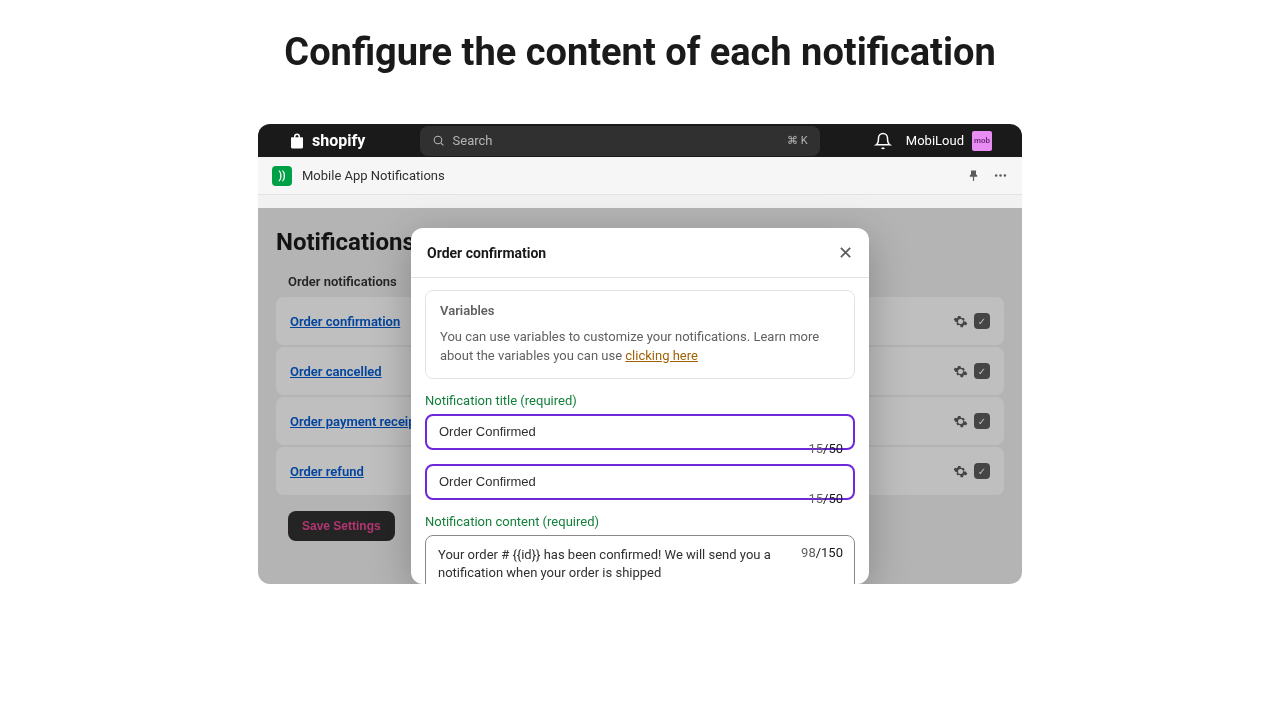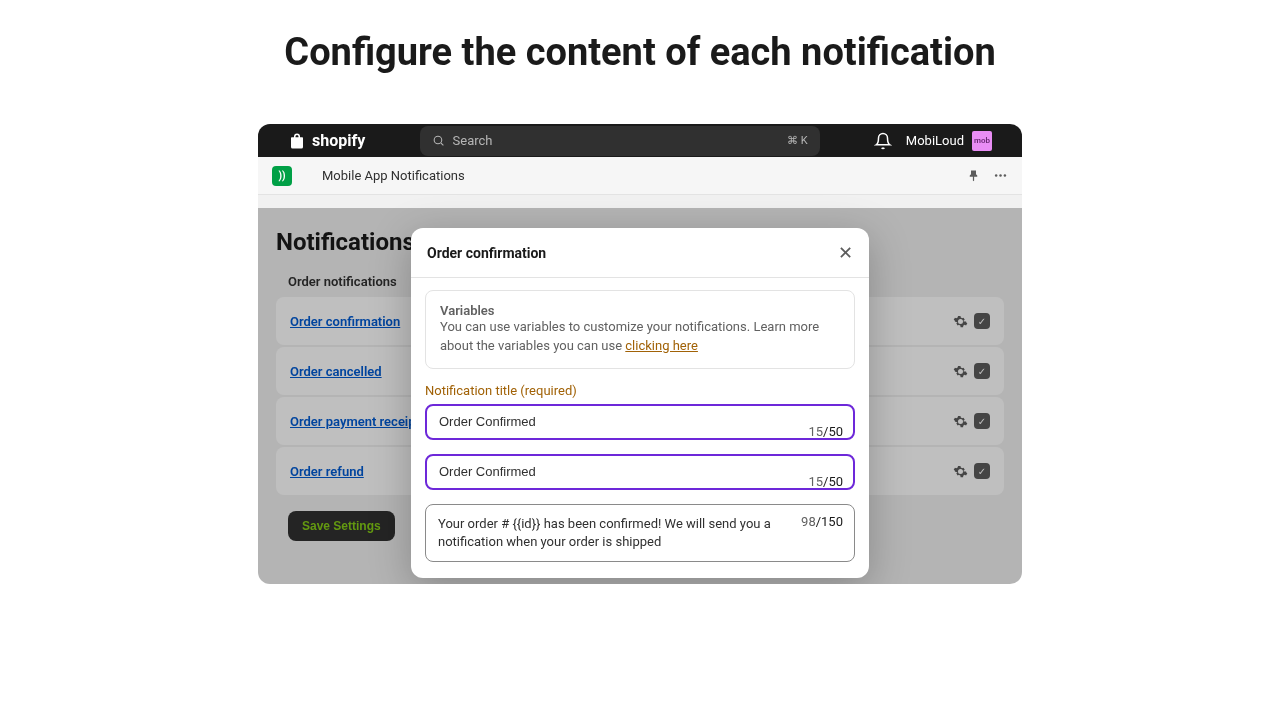--- a/index.html
+++ b/index.html
@@ -10,47 +10,47 @@
 .logo-wrap { display: flex; align-items: center; gap: 6px; color: #fff; font-weight: 700; font-size: 16px; }
 .logo-bag { width: 18px; height: 20px; position: relative; }
 .logo-bag svg { width: 100%; height: 100%; }
 .search-bar { flex: 1; max-width: 400px; margin-left: auto; margin-right: auto; background: #303030; border-radius: 8px; height: 30px; display: flex; align-items: center; padding: 0 12px; color: #b5b5b5; font-size: 13px; gap: 8px; }
 .search-bar .kbd { margin-left: auto; font-size: 11px; color: #b5b5b5; }
 .bell { color: #fff; width: 18px; height: 18px; }
 .account { display: flex; align-items: center; gap: 8px; color: #fff; font-size: 13px; }
 .avatar { width: 20px; height: 20px; background: #e98df5; border-radius: 2px; display: flex; align-items: center; justify-content: center; font-size: 8px; font-weight: 600; color: #6b2975; }
 .subheader { background: #f6f6f6; height: 38px; display: flex; align-items: center; padding: 0 14px; gap: 10px; border-bottom: 1px solid #e3e3e3; }
 .app-icon { width: 20px; height: 20px; background: #00a046; border-radius: 4px; display: flex; align-items: center; justify-content: center; color: #fff; font-size: 10px; font-weight: 700; }
-.subheader-title { font-size: 13px; color: #303030; margin-left: 20px; }
+.subheader-title { font-size: 13px; color: #303030; }
 .subheader-right { margin-left: auto; display: flex; gap: 12px; color: #5c5c5c; }
 .content-layer { position: absolute; top: 84px; left: 0; right: 0; bottom: 0; background: rgba(0,0,0,0.25); }
 .underlay { position: absolute; top: 84px; left: 0; right: 0; bottom: 0; padding: 20px 18px; }
 .h1 { font-size: 24px; font-weight: 700; color: #1a1a1a; margin-bottom: 18px; }
 .section-label { font-size: 13px; font-weight: 600; color: #303030; margin: 16px 0 8px 12px; }
 .nlist { display: flex; flex-direction: column; gap: 2px; }
 .nrow { background: #fff; border-radius: 8px; height: 48px; display: flex; align-items: center; padding: 0 14px; justify-content: space-between; }
 .nrow a { color: #005bd3; font-size: 13px; font-weight: 600; text-decoration: underline; }
 .nrow .icons { display: flex; gap: 6px; align-items: center; color: #5c5c5c; }
 .gear { width: 15px; height: 15px; }
 .check-badge { width: 16px; height: 16px; background: #5c5c5c; border-radius: 4px; display: flex; align-items: center; justify-content: center; color: #fff; font-size: 10px; }
-.save-btn { margin-top: 16px; background: #303030; color: #84cc16; border: none; padding: 8px 14px; border-radius: 8px; font-size: 12px; font-weight: 600; margin-left: 12px; }
+.save-btn { margin-top: 16px; background: #303030; color: #ec4899; border: none; padding: 8px 14px; border-radius: 8px; font-size: 12px; font-weight: 600; margin-left: 12px; }
 .modal { position: absolute; top: 104px; left: 50%; transform: translateX(-50%); width: 458px; background: #fff; border-radius: 12px; box-shadow: 0 10px 40px rgba(0,0,0,0.25); display: flex; flex-direction: column; max-height: calc(100% - 104px); overflow: hidden; }
 .modal-header { display: flex; align-items: center; justify-content: space-between; padding: 14px 16px; border-bottom: 1px solid #e3e3e3; }
 .modal-title { font-size: 14px; font-weight: 700; color: #1a1a1a; }
 .close-x { font-size: 18px; color: #5c5c5c; cursor: pointer; }
 .modal-body { padding: 12px 14px; overflow-y: auto; }
 .var-box { border: 1px solid #e3e3e3; border-radius: 8px; padding: 12px 14px; margin-bottom: 14px; }
-.var-title { font-size: 13px; font-weight: 600; color: #616161; margin-bottom: 0; }
+.var-title { font-size: 13px; font-weight: 600; color: #616161; margin-bottom: 10px; }
 .var-desc { font-size: 13px; color: #616161; line-height: 1.45; }
 .var-desc a { color: #a16207; text-decoration: underline; }
-.field-label { font-size: 13px; color: #a16207; margin-bottom: 6px; }
+.field-label { font-size: 13px; color: #15803d; margin-bottom: 6px; }
 .field-wrap { position: relative; margin-bottom: 14px; }
 .text-input { width: 100%; border: 2px solid #6d28d9; border-radius: 8px; height: 36px; padding: 0 12px; font-size: 13px; color: #303030; }
 .textarea { width: 100%; border: 1px solid #8a8a8a; border-radius: 8px; padding: 10px 60px 10px 12px; font-size: 13px; color: #303030; line-height: 1.4; min-height: 58px; resize: none; font-family: inherit; }
-.counter { position: absolute; right: 12px; top: 20px; font-size: 13px; }
+.counter { position: absolute; right: 12px; top: 27px; font-size: 13px; }
 .counter .cur { color: #616161; }
 .counter .max { color: #1a1a1a; }
 .ta-wrap { position: relative; }
 .ta-wrap .counter { top: 10px; }
 .pin-icon, .more-icon { width: 15px; height: 15px; }
 </style>
 </head>
 <body>
 
 <div class="page-title">Configure the content of each notification</div>
@@ -162,20 +162,21 @@
       <div class="field-wrap">
         <input class="text-input" value="Order Confirmed" style="">
         <span class="counter"><span class="cur">15</span><span class="max">/50</span></span>
       </div>
 
       <div class="field-wrap">
         <input class="text-input" value="Order Confirmed" style="">
         <span class="counter"><span class="cur">15</span><span class="max">/50</span></span>
       </div>
 
+      <div class="field-label">Notification content (required)</div>
       <div class="ta-wrap">
         <textarea class="textarea" style="">Your order # {{id}} has been confirmed! We will send you a notification when your order is shipped</textarea>
         <span class="counter"><span class="cur">98</span><span class="max">/150</span></span>
       </div>
     </div>
   </div>
 
 </div>
 
 </body></html>

